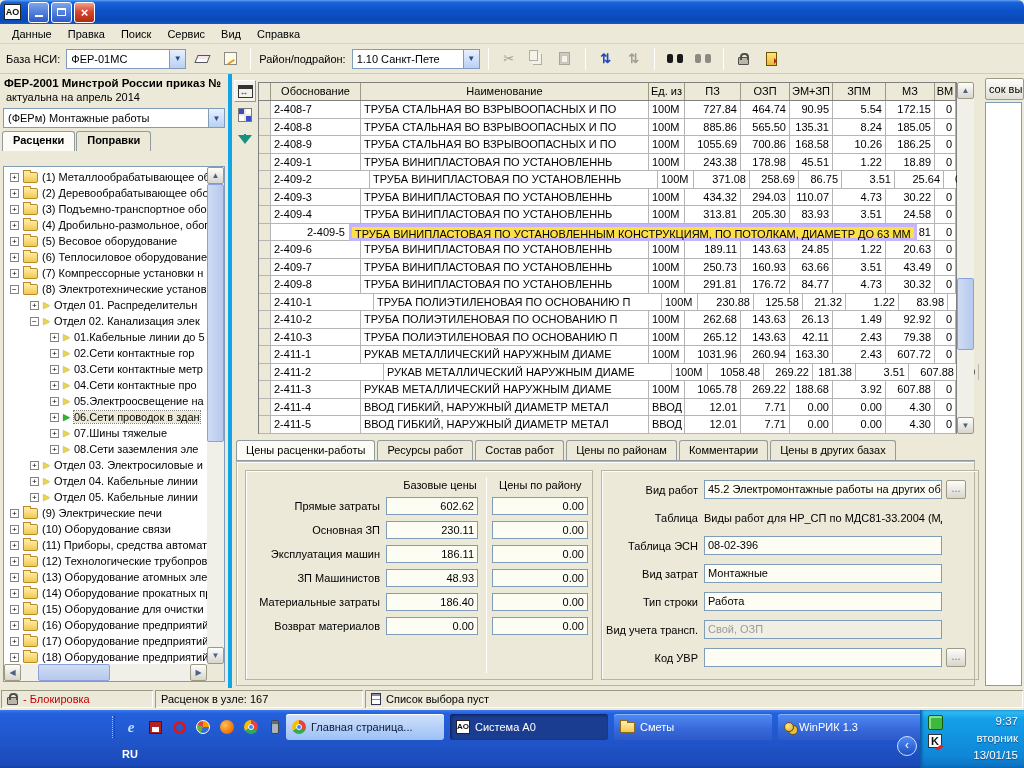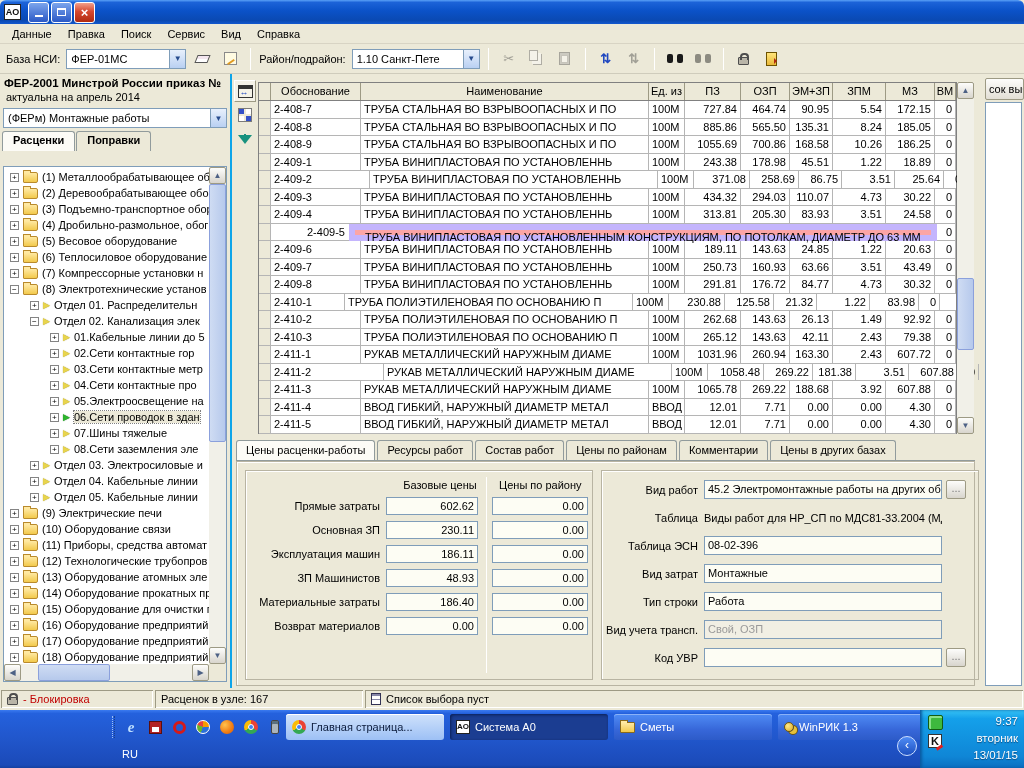--- a/index.html
+++ b/index.html
@@ -47,21 +47,21 @@
   .icon-sort { font-size:13px; color:#2048c0; font-weight:bold; }
   .icon-binoc { width:16px; height:9px; position:relative; }
   .icon-binoc::before,.icon-binoc::after { content:""; position:absolute; top:0; width:6px; height:9px; background:#1a1a1a; border-radius:2px; }
   .icon-binoc::before{ left:0; } .icon-binoc::after{ right:0; }
   .icon-lock { width:11px; height:8px; background:#b9b5a8; border:1px solid #4e4e4e; position:relative; margin-top:5px; border-radius:1px; }
   .icon-lock::before { content:""; position:absolute; left:1px; top:-5px; width:5px; height:5px; border:2px solid #4e4e4e; border-bottom:none; border-radius:4px 4px 0 0; }
   .icon-exit { width:11px; height:14px; background:linear-gradient(#ffe57a,#e9b83a); border:1px solid #6d5200; position:relative; }
   .icon-exit::after { content:""; position:absolute; right:-4px; top:5px; border:3px solid transparent; border-left-color:#b02b10; }
 
   
-  .sidebar { position:absolute; left:0; top:74px; width:232px; height:614px; background:#ECE9D8; border-right:2px solid #0ea5e9; }
+  .sidebar { position:absolute; left:0; top:74px; width:232px; height:614px; background:#ECE9D8; border-right:4px solid #0ea5e9; }
   .fer-title { font-weight:bold; font-size:11.5px; padding:3px 4px 0 4px; white-space:nowrap; overflow:hidden; }
   .fer-sub { padding:2px 4px 4px 6px; white-space:nowrap; overflow:hidden; }
   .type-combo { margin:1px 3px 3px 3px; }
   .side-tabs { display:flex; padding-left:2px; height:20px; }
   .stab { padding:2px 10px; font-weight:bold; border:1px solid #919B9C; border-bottom:none; border-radius:3px 3px 0 0;
     background:#ECE9D8; margin-right:1px; }
   .stab.active { background:#FCFBF6; position:relative; top:0; }
   .tree-wrap { position:absolute; left:3px; right:3px; top:92px; height:516px; background:#fff; border:1px solid #7F9DB9; overflow:hidden; }
   .tree-view { position:absolute; left:0; top:0; right:17px; bottom:17px; overflow:hidden; padding-top:2px; }
   .tree-item { height:16px; display:flex; align-items:center; white-space:nowrap; }
@@ -97,22 +97,22 @@
   .icon-funnel::after { content:""; position:absolute; left:-1px; top:-10px; width:2px; height:8px; background:#17917e; }
 
   .grid { position:absolute; left:26px; top:8px; width:699px; height:352px; background:#fff; border:1px solid #808080; }
   .ghead { display:flex; height:18px; background:#ECE9D8; border-bottom:1px solid #808080; }
   .gh { border-right:1px solid #9d9a84; text-align:center; line-height:17px; overflow:hidden; white-space:nowrap; flex:none; }
   .grows { position:relative; }
   .grow { display:flex; height:17.5px; border-bottom:1px solid #b5b5b5; }
   .gc { border-right:1px solid #b5b5b5; overflow:hidden; white-space:nowrap; line-height:16px; padding:0 3px; flex:none; }
   .gc.ind { background:#ECE9D8; padding:0; }
   .gc.num { text-align:right; }
-  .g-tooltip { position:absolute; left:90px; top:122px; height:17px; background:#fca5a5; border:6px solid #c4b5fd;
-    padding:0 10px; line-height:15px; white-space:nowrap; z-index:5; font-size:11px; }
+  .g-tooltip { position:absolute; left:90px; top:122px; height:17px; background:#fde047; border:3px solid #c4b5fd;
+    padding:0 3px; line-height:15px; white-space:nowrap; z-index:5; font-size:11px; }
   .gv-scroll { position:absolute; left:725px; top:8px; width:17px; height:352px; background:#f1f0e8; }
 
   
   .right-panel { position:absolute; left:985px; top:78px; width:39px; height:608px; }
   .rp-head { height:22px; background:linear-gradient(#fdfdfb,#e2dfd5); border:1px solid #9d9a84; border-radius:2px;
     line-height:20px; padding-left:3px; white-space:nowrap; overflow:hidden; }
   .rp-body { position:absolute; top:24px; left:0; right:2px; bottom:0; background:#fff; border:1px solid #7F9DB9; }
 
   
   .btabs { position:absolute; left:4px; top:366px; right:10px; height:21px; display:flex; border-bottom:1px solid #919B9C; }
@@ -173,21 +173,21 @@
   .taskbtn { width:158px; height:26px; border-radius:3px; display:flex; align-items:center; gap:5px; padding:0 6px;
     background:linear-gradient(#4f8cf5,#3767d9 60%,#2d5bc8); box-shadow:inset 0 1px 0 #8ab2f8; color:#fff; white-space:nowrap; overflow:hidden; }
   .taskbtn.light { background:linear-gradient(#cfe2fb,#9dc0f5); color:#0a1a3a; box-shadow:inset 0 1px 0 #fff; }
   .taskbtn.pressed { background:#1b3d91; box-shadow:inset 1px 1px 3px #0a1f55; }
   .taskbtn .tb-ico { flex:none; display:flex; }
   .icon-a0btn { width:14px; height:14px; background:#fff; border:1px solid #222; font:bold 8px "Liberation Sans",sans-serif; color:#111; text-align:center; line-height:12px; }
   .icon-a0btn::before { content:"АО"; }
   .icon-folder-sm { width:15px; height:11px; background:linear-gradient(#FFE9A2,#F2C94C); border:1px solid #8a6a1c; border-radius:1px; position:relative; }
   .icon-folder-sm::before { content:""; position:absolute; left:-1px; top:-3px; width:6px; height:2px; background:#FFE9A2; border:1px solid #8a6a1c; border-bottom:none; }
   .icon-coins { width:10px; height:10px; border-radius:50%; background:radial-gradient(circle at 35% 35%,#ffe98a,#d8a820); border:1px solid #6d5410; box-shadow:4px 3px 0 -1px #e8c23a, 4px 3px 0 0 #6d5410; }
-  .lang-chip { position:absolute; left:116px; top:36px; color:#fff; font-weight:normal; padding:2px 6px;text-align:center; }
+  .lang-chip { position:absolute; left:116px; top:36px; color:#fff; font-weight:bold; padding:2px 6px;text-align:center; }
   .chevron { position:absolute; left:897px; top:26px; width:20px; height:20px; border-radius:50%;
     background:linear-gradient(#4f8cf5,#1d4fc0); border:1px solid #cfe0ff; color:#fff; text-align:center; line-height:17px; font-size:12px; }
   .tray { position:absolute; left:920px; top:0; width:104px; height:58px;
     background:linear-gradient(180deg,#37c3f5 0%,#14a0ea 15%,#0f86d6 80%,#0b6fc0 100%); box-shadow:inset 2px 0 3px #0a5aa0; }
   .tray-icons { position:absolute; left:8px; top:5px; display:flex; flex-direction:column; gap:4px; }
   .icon-green-dev { width:15px; height:15px; background:#3eb93e; border:1px solid #135c13; border-radius:2px; box-shadow:inset 2px 2px 0 #8ae08a; }
   .icon-kav { width:14px; height:14px; background:#fff; border:1px solid #333; font:bold 11px "Liberation Sans",sans-serif; color:#111; text-align:center; line-height:13px; position:relative; }
   .icon-kav::before { content:"K"; } 
   .icon-kav::after { content:""; position:absolute; right:-2px; bottom:-2px; width:7px; height:3px; background:#e02020; transform:rotate(-35deg); }
   .clock { position:absolute; right:6px; top:3px; text-align:right; color:#fff; line-height:17px; font-size:11.5px; text-shadow:0 1px 1px #084a80; }
@@ -605,21 +605,21 @@
           <span class="gc" style="width: 36px;">100М</span>
           <span class="gc num" style="width: 56px;">291.81</span>
           <span class="gc num" style="width: 49px;">176.72</span>
           <span class="gc num" style="width: 43px;">84.77</span>
           <span class="gc num" style="width: 53px;">4.73</span>
           <span class="gc num" style="width: 49px;">30.32</span>
           <span class="gc num" style="width: 21px;">0</span>
         </div>
         <div class="grow">
           <span class="gc ind" style="width: 12px;"></span>
-          <span class="gc" style="width: 74px;">2-410-1</span>
+          <span class="gc" style="width: 103px;">2-410-1</span>
           <span class="gc" style="width: 288px;">ТРУБА ПОЛИЭТИЛЕНОВАЯ ПО ОСНОВАНИЮ П</span>
           <span class="gc" style="width: 36px;">100М</span>
           <span class="gc num" style="width: 56px;">230.88</span>
           <span class="gc num" style="width: 49px;">125.58</span>
           <span class="gc num" style="width: 43px;">21.32</span>
           <span class="gc num" style="width: 53px;">1.22</span>
           <span class="gc num" style="width: 49px;">83.98</span>
           <span class="gc num" style="width: 21px;">0</span>
         </div>
         <div class="grow">

